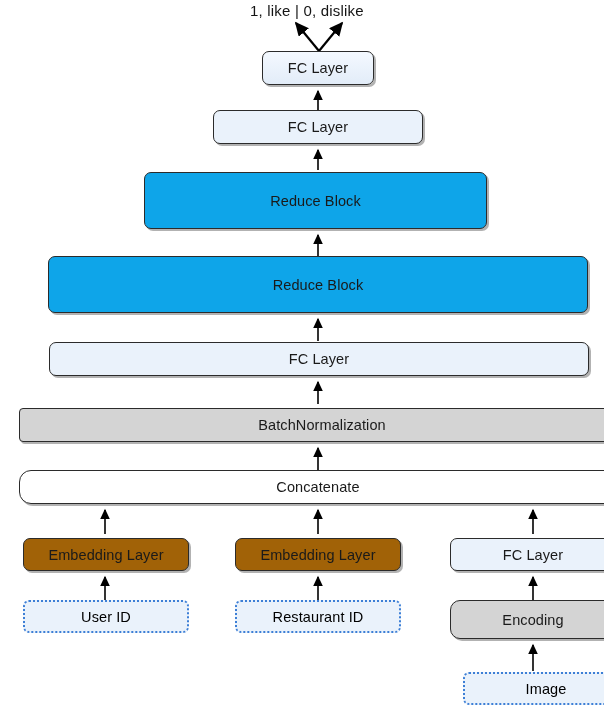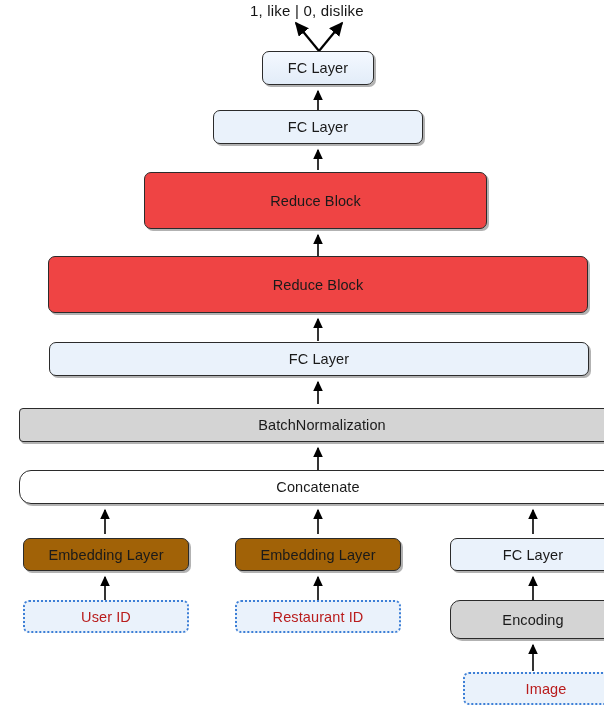--- a/index.html
+++ b/index.html
@@ -27,32 +27,32 @@
     border: 1.5px solid #2b2b2b;
     border-radius: 7px;
     color: #1a1a1a;
     font-size: 14.5px;
     letter-spacing: 0.1px;
     white-space: nowrap;
     box-shadow: 2px 2px 0 rgba(0,0,0,0.30);
   }
   .node.blue   { background: #eaf2fb; }
   .node.blue-grad { background: linear-gradient(180deg,#f4f9ff 0%,#e2ecf8 100%); }
-  .node.teal   { background: #ef4444; }
+  .node.teal   { background: #0ea5e9; }
   .node.gray   { background: #d4d4d4; }
   .node.pink   { background: #a16207; }
   .node.white  { background: #ffffff; border-radius: 12px; }
 
   
   .node.dotted {
     background: #eaf2fb;
     border: 2px dotted #3d7fd6;
     border-radius: 6px;
     box-shadow: none;
-    color: #b91c1c;
+    color: #000000;
   }
 
   
   .arrow {
     position: absolute;
     pointer-events: none;
   }
   .arrow svg { display: block; overflow: visible; }
 
   .label-out {

